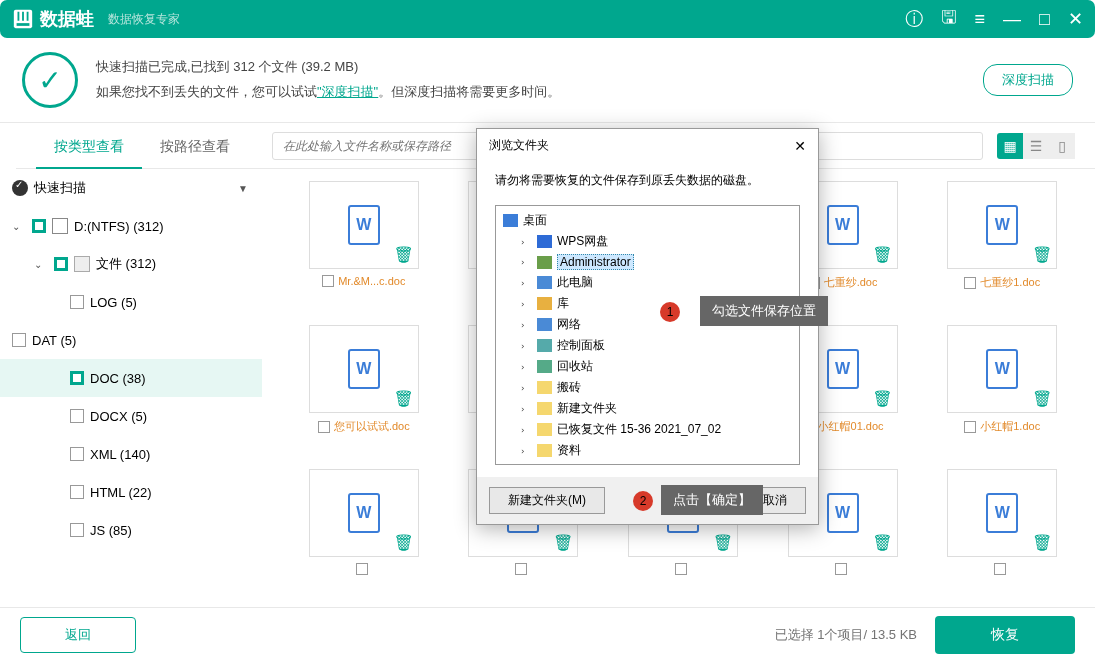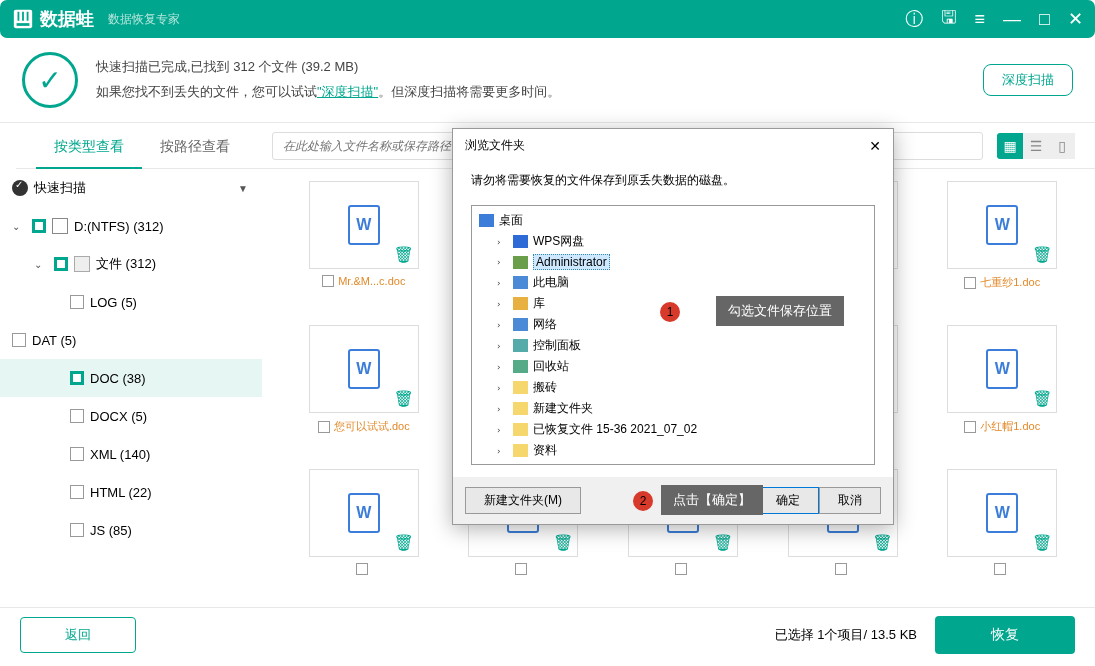--- a/index.html
+++ b/index.html
@@ -10,21 +10,21 @@
 .logo { display: flex; align-items: center; gap: 6px; font-size: 18px; font-weight: bold; }
 .subtitle { margin-left: 14px; font-size: 12px; color: #b5e5dc; }
 .win-controls { margin-left: auto; display: flex; gap: 18px; align-items: center; }
 .win-controls > span { font-size: 18px; cursor: pointer; }
 
 
 .infobar { display: flex; align-items: center; padding: 14px 22px; gap: 18px; border-bottom: 1px solid #e8e8e8; }
 .check-circle { width: 56px; height: 56px; border: 3px solid #00a78e; border-radius: 50%; display: flex; align-items: center; justify-content: center; color: #00a78e; font-size: 28px; }
 .info-text { font-size: 13px; color: #444; line-height: 1.9; }
 .deep-link { color: #00a78e; text-decoration: underline; cursor: pointer; }
-.deep-btn { margin-left: auto; border: 1px solid #00a78e; color: #00a78e; background: #fff; padding: 6px 18px; border-radius: 8px; font-size: 13px; cursor: pointer; }
+.deep-btn { margin-left: auto; border: 1px solid #00a78e; color: #00a78e; background: #fff; padding: 6px 18px; border-radius: 14px; font-size: 13px; cursor: pointer; }
 
 
 .toolbar { display: flex; align-items: center; padding: 0 20px; height: 46px; border-bottom: 1px solid #e8e8e8; gap: 0; margin-left: 16px; }
 .tab { padding: 0 18px; height: 46px; line-height: 46px; font-size: 14px; color: #666; cursor: pointer; border-bottom: 2px solid transparent; }
 .tab.active { color: #00a78e; border-bottom-color: #00a78e; }
 .search { flex: 1; margin-left: 24px; border: 1px solid #ddd; border-radius: 3px; height: 28px; padding: 0 10px; font-size: 12px; font-style: italic; color: #999; }
 .view-toggles { margin-left: 14px; display: flex; background: #00a78e; border-radius: 3px; }
 .view-toggles > span { width: 26px; height: 26px; display: flex; align-items: center; justify-content: center; color: #fff; font-size: 14px; cursor: pointer; }
 .view-toggles > span.inactive { background: #eee; color: #888; }
 
@@ -48,25 +48,25 @@
 .thumb { width:110px; height:88px; border:1px solid #ddd; display:flex; align-items:center; justify-content:center; position:relative; }
 .docicon { width:32px; height:40px; border:2px solid #3b7dd8; border-radius:3px; display:flex; align-items:center; justify-content:center; color:#3b7dd8; font-weight:bold; font-size:16px; }
 .trash { position:absolute; right:4px; bottom:4px; color:#00a78e; font-size:16px; }
 .file-label { display:flex; align-items:center; gap:4px; margin-top:6px; font-size:11px; max-width:120px; }
 .file-label .chk { flex-shrink:0; width:12px; height:12px; }
 .file-label span { color:#e28a2b; white-space:nowrap; overflow:hidden; text-overflow:ellipsis; }
 
 
 .footer { height: 54px; border-top:1px solid #e8e8e8; display:flex; align-items:center; padding:0 20px; }
 .back-btn { border:1px solid #00a78e; color:#00a78e; background:#fff; padding:8px 44px; border-radius:4px; font-size:13px; cursor:pointer; }
-.status { margin-left:auto; font-size:13px; color:#000000; }
+.status { margin-left:auto; font-size:13px; color:#737373; }
 .recover-btn { margin-left:18px; background:#00a78e; color:#fff; border:none; padding:10px 56px; border-radius:4px; font-size:14px; cursor:pointer; }
 
 
-.dialog { position:absolute; left:452px; top:128px; width:442px; background:#fff; border:1px solid #999; box-shadow:0 4px 20px rgba(0,0,0,0.3); z-index:10; }
+.dialog { position:absolute; left:476px; top:128px; width:343px; background:#fff; border:1px solid #999; box-shadow:0 4px 20px rgba(0,0,0,0.3); z-index:10; }
 .dlg-title { display:flex; align-items:center; padding:8px 12px; font-size:12px; }
 .dlg-title .close { margin-left:auto; font-size:14px; cursor:pointer; }
 .dlg-msg { padding:10px 18px; font-size:12px; }
 .dlg-tree { margin:6px 18px 12px; border:1px solid #999; height:260px; overflow-y:auto; font-size:12px; padding:4px; }
 .dlg-row { display:flex; align-items:center; gap:5px; padding:2px 3px; }
 .dlg-row.indent { padding-left:20px; }
 .dlg-row.selected span.label { background:#cde8ff; border:1px dotted #38a; padding:0 2px; }
 .ex { font-size:9px; font-family:monospace; color:#444; width:12px; }
 .fico { width:15px; height:13px; display:inline-block; }
 .dlg-btns { background:#f0f0f0; padding:10px 12px; display:flex; }
@@ -406,15 +406,15 @@
   </div>
   <div class="dlg-btns">
     <button class="dlg-btn">新建文件夹(M)</button>
     <div class="spacer"></div>
     <button class="dlg-btn primary">确定</button>
     <button class="dlg-btn">取消</button>
   </div>
 </div>
 
 <div class="num" style="left:660px; top:302px">1</div>
-<div class="callout" style="left:716px; top:296px">勾选文件保存位置</div>
+<div class="callout" style="left:700px; top:296px">勾选文件保存位置</div>
 <div class="num" style="left:633px; top:491px">2</div>
 <div class="callout" style="left:661px; top:485px">点击【确定】</div>
 
 </body></html>

